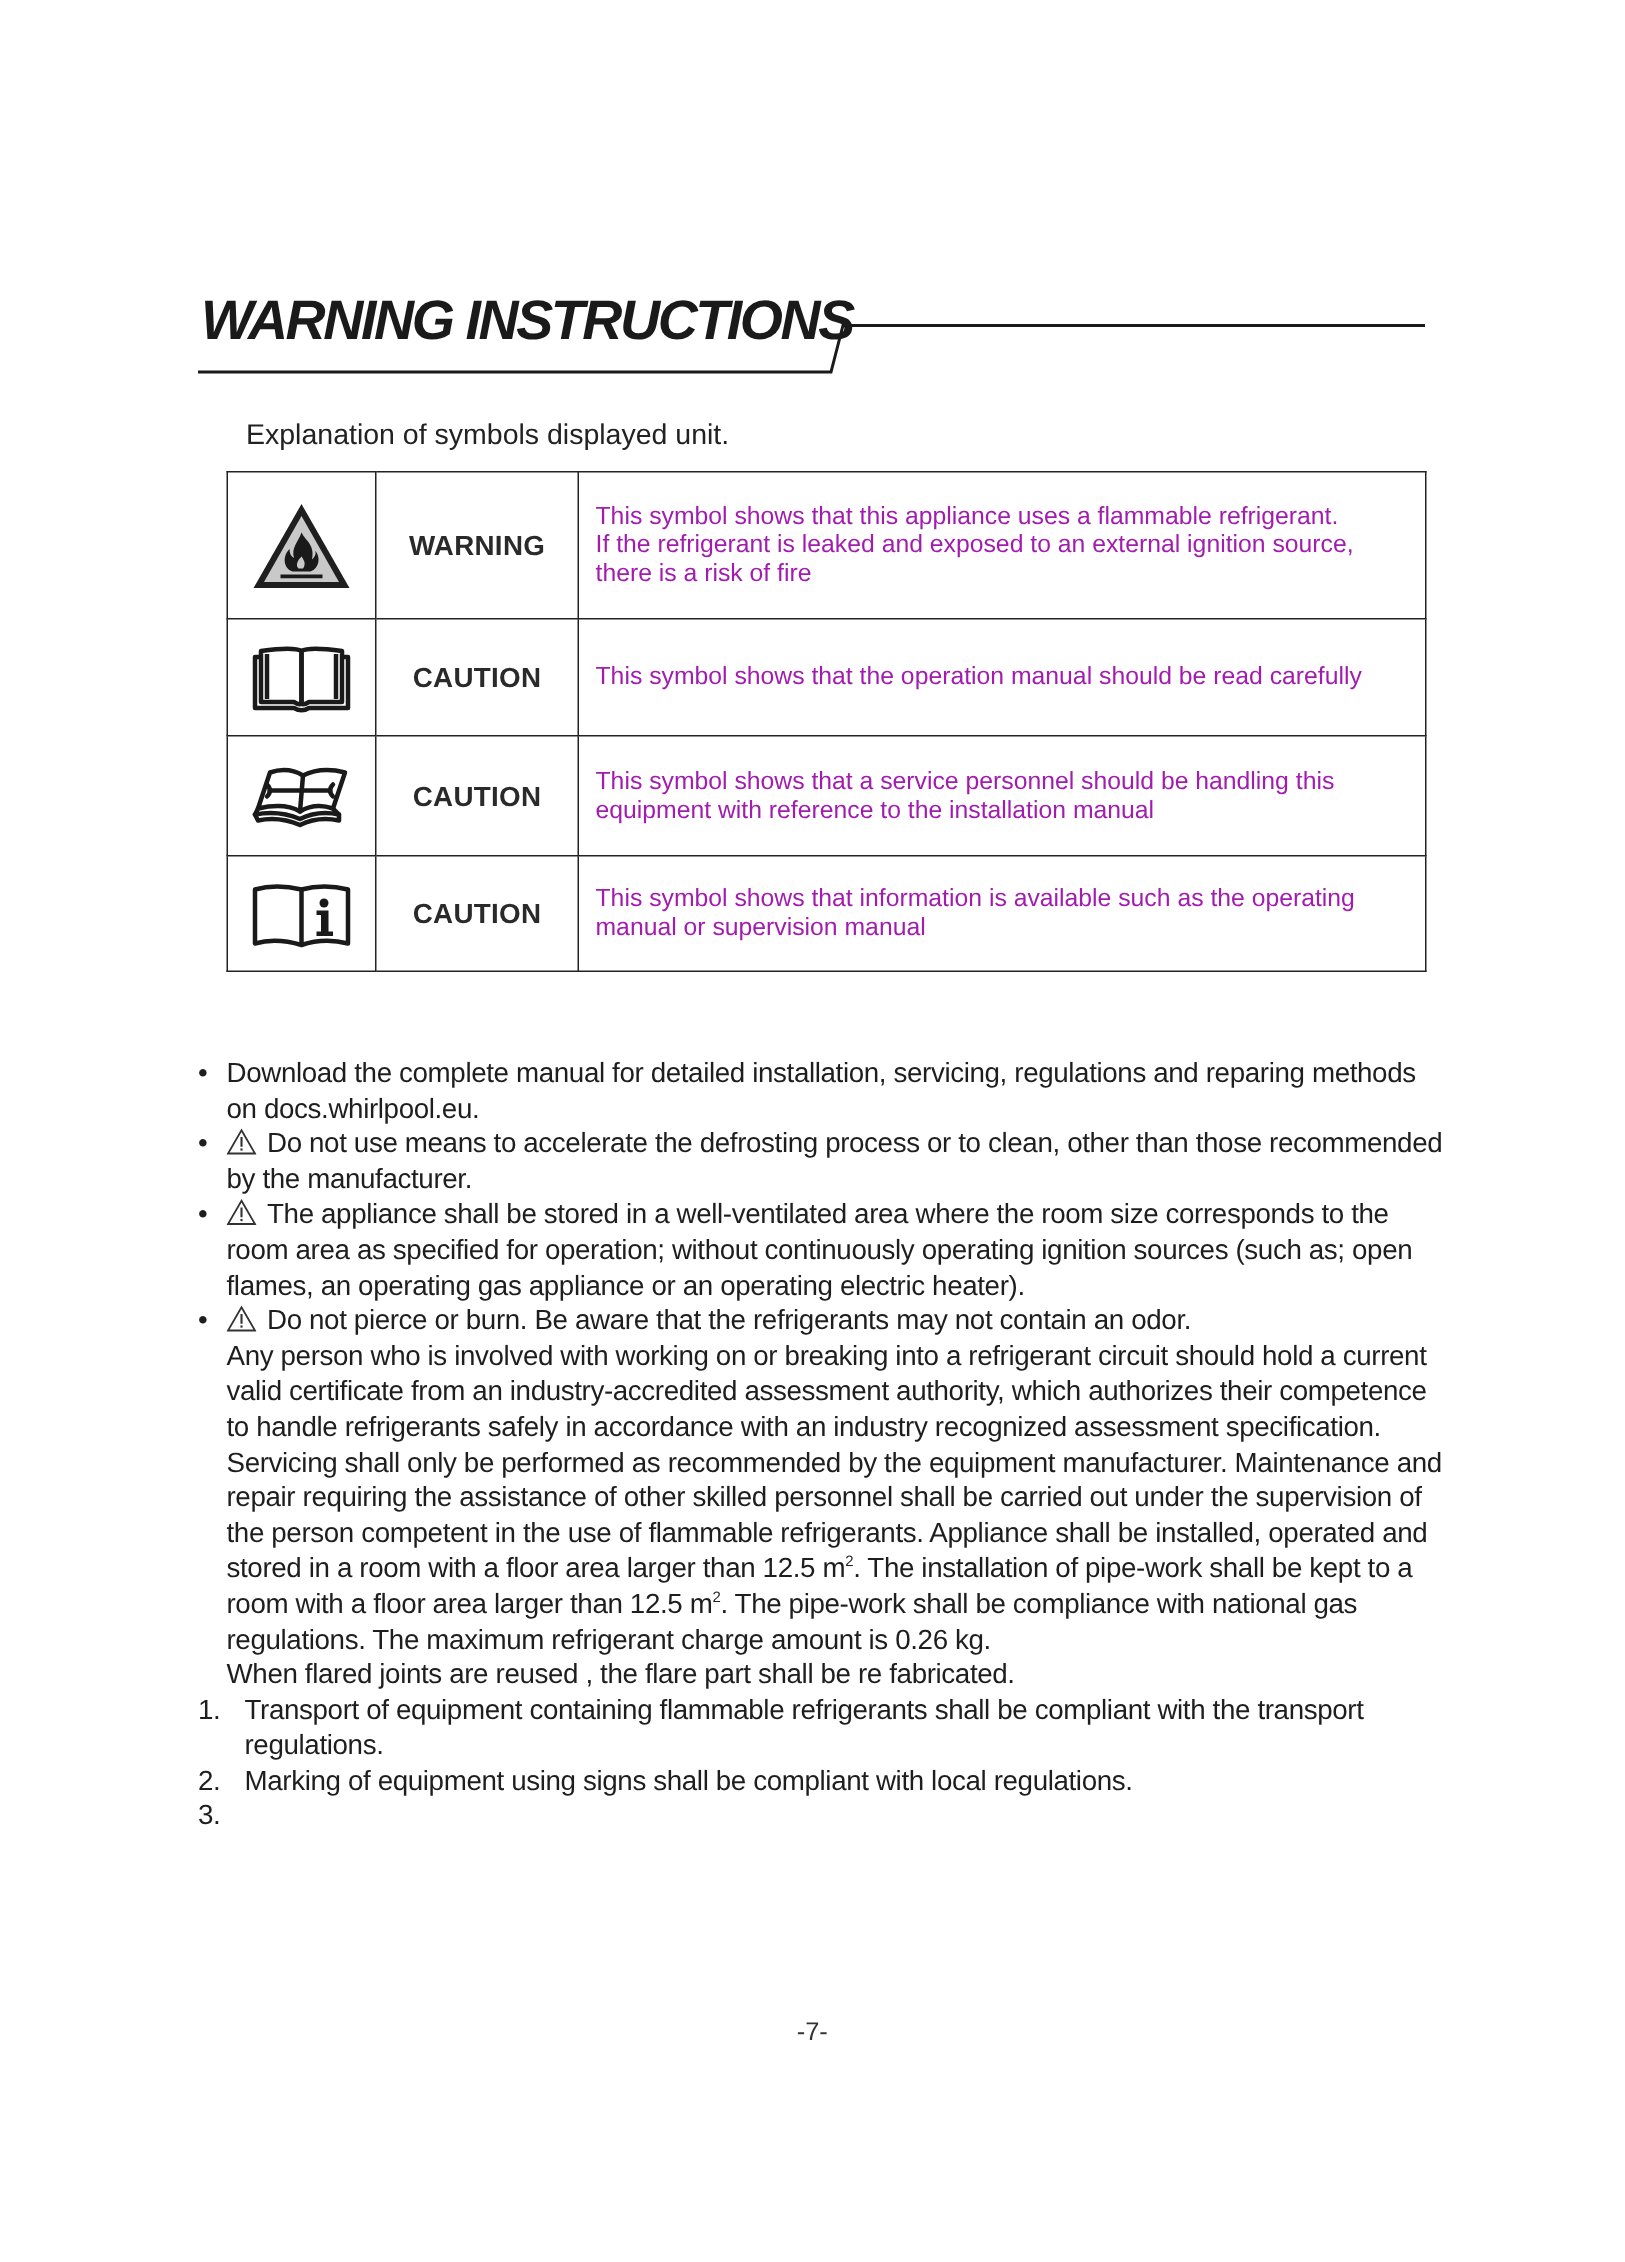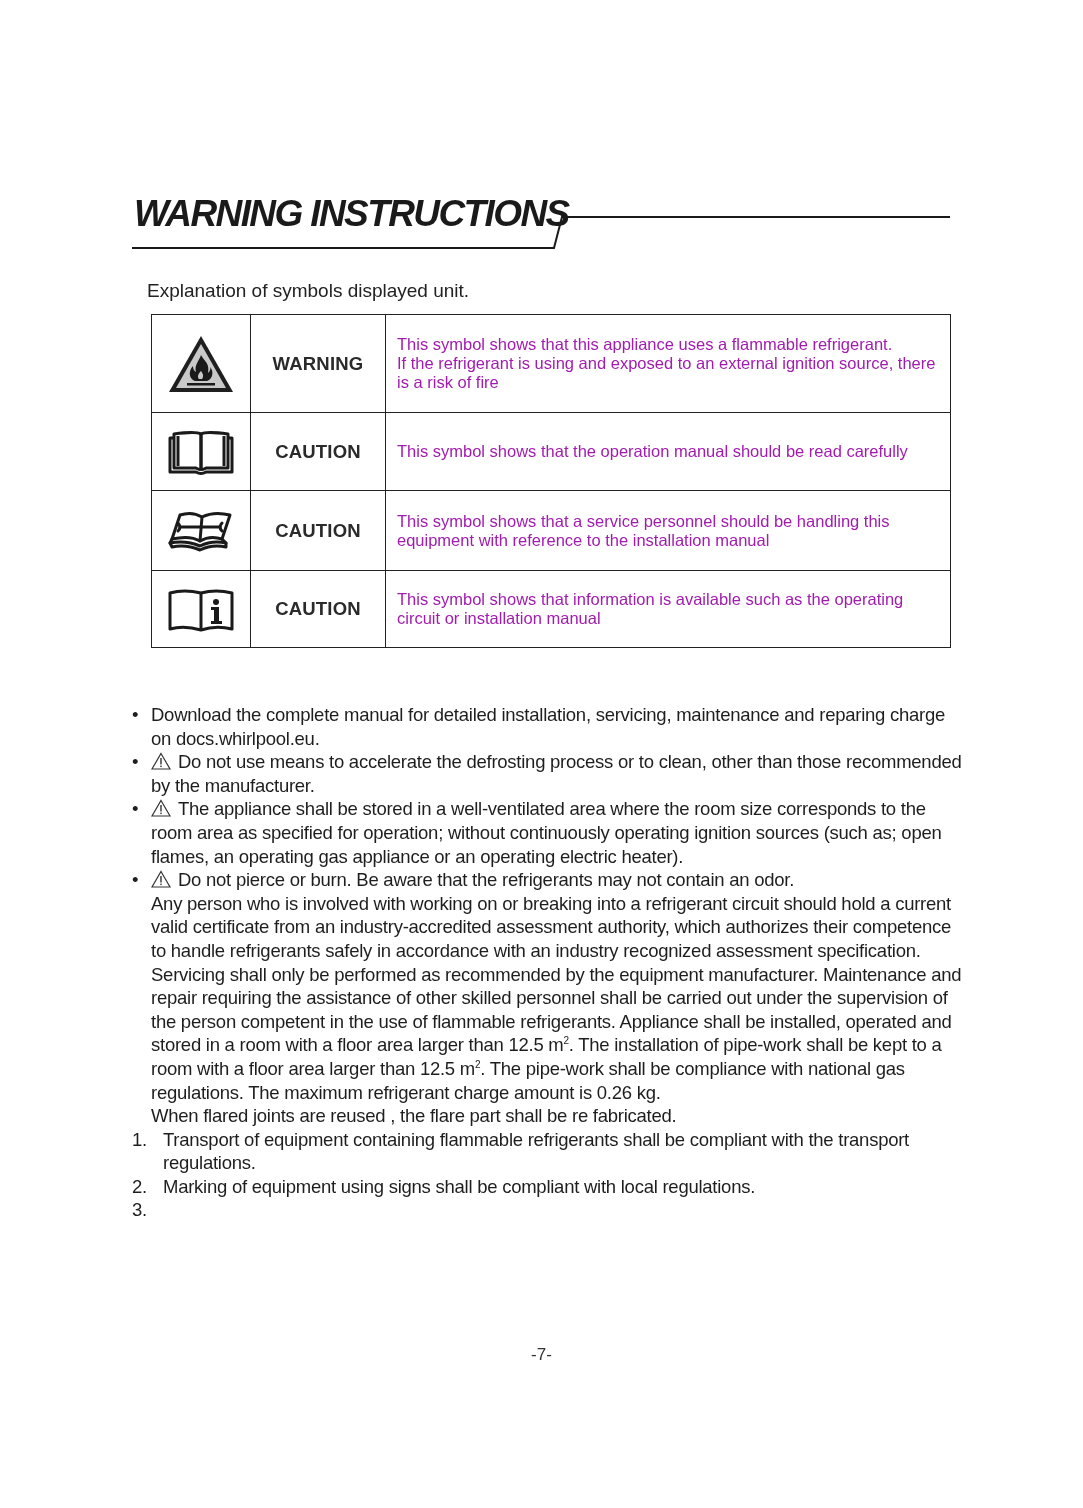--- a/index.html
+++ b/index.html
@@ -8,21 +8,21 @@
       font-family: "Liberation Sans", "DejaVu Sans", sans-serif; color: #1a1a1a;
     }
     .title-wrap { position: absolute; left: 132px; top: 192px; width: 820px; height: 60px; }
     .title {
       position: absolute; left: 2px; top: 0px; margin: 0;
       font-family: "Liberation Sans", sans-serif; font-weight: bold; font-style: italic;
       font-size: 37px; letter-spacing: -1.6px; color: #1a1a1a; line-height: 44px;
     }
     .title-line { position: absolute; left: 0; top: 0; }
     .subtitle {
-      position: absolute; left: 147px; top: 280px; font-size: 19px; color: #222;
+      position: absolute; left: 164px; top: 280px; font-size: 19px; color: #222;
     }
     table.symbols {
       position: absolute; left: 151px; top: 314px; width: 800px;
       border-collapse: collapse; font-size: 16.5px;
     }
     table.symbols td { border: 1.5px solid #222; vertical-align: middle; padding: 0; }
     td.icon-cell { width: 98px; text-align: center; }
     td.label-cell { width: 134px; text-align: center; font-weight: bold; font-size: 18.5px; color: #2a2a2a; letter-spacing: 0.2px; }
     td.desc-cell { padding: 0 10px 0 11px !important; line-height: 19px; color: #a21caf; }
     tr.r0 { height: 98px; } tr.r1 { height: 78px; } tr.r2 { height: 80px; } tr.r3 { height: 77px; }
@@ -64,21 +64,21 @@
         <polygon points="35,3 67,59 3,59" fill="#1f1f1f"></polygon>
         <polygon points="35,11 60,55 10,55" fill="#c9c9c9"></polygon>
         <path d="M35,22 C38,28 44,30 42,40 C44,38 45,36 44,34 C48,38 47,46 41,48 L29,48 C23,46 22,38 27,33 C27,36 28,38 30,39 C28,32 33,28 35,22 Z" fill="#1a1a1a"></path>
         <path d="M35,38 C37,41 38,43 36,46 L33,46 C31,44 32,41 35,38 Z" fill="#c9c9c9"></path>
         <rect x="21" y="50" width="28" height="2.5" fill="#1a1a1a"></rect>
       </svg>
     </td>
     <td class="label-cell">WARNING</td>
     <td class="desc-cell">
       <div>This symbol shows that this appliance uses a flammable refrigerant.</div>
-      <div>If the refrigerant is using and exposed to an external ignition source, there is a risk of fire</div>
+      <div>If the refrigerant is leaked and exposed to an external ignition source, there is a risk of fire</div>
     </td>
   </tr>
   <tr class="r1">
     <td class="icon-cell">
       <svg class="icon-svg" width="70" height="48" viewBox="0 0 70 48">
         <g fill="none" stroke="#1a1a1a" stroke-width="3" stroke-linejoin="round">
           <path d="M8,10 L4,10 L4,44 L30,44 Q35,47 40,44 L66,44 L66,10 L62,10"></path>
           <path d="M8,6 L8,40 L30,40 Q35,43 35,40 L35,6 Q30,3 8,6 Z"></path>
           <path d="M62,6 L62,40 L40,40 Q35,43 35,40 L35,6 Q40,3 62,6 Z"></path>
           <path d="M12,8 L12,38"></path>
@@ -116,32 +116,32 @@
         <g fill="none" stroke="#1a1a1a" stroke-width="3" stroke-linejoin="round">
           <path d="M4,8 Q18,4 35,8 Q50,4 66,8 L66,44 Q50,40 35,45 Q18,40 4,44 Z"></path>
           <path d="M35,8 L35,45"></path>
         </g>
         <circle cx="50" cy="17" r="3" fill="#1a1a1a"></circle>
         <path d="M45,22 L53,22 L53,36 L56,36 L56,39 L45,39 L45,36 L48,36 L48,25 L45,25 Z" fill="#1a1a1a"></path>
       </svg>
     </td>
     <td class="label-cell">CAUTION</td>
     <td class="desc-cell">
-      <div>This symbol shows that information is available such as the operating circuit or installation manual</div>
+      <div>This symbol shows that information is available such as the operating manual or supervision manual</div>
     </td>
   </tr>
 </tbody>
   </table>
 
 <div class="section">
   <div class="body-text">
     <ul class="bullets">
       <li>
         <span class="dot">•</span>
-        <span>Download the complete manual for detailed installation, servicing, maintenance and reparing charge on docs.whirlpool.eu.</span>
+        <span>Download the complete manual for detailed installation, servicing, regulations and reparing methods on docs.whirlpool.eu.</span>
       </li>
       <li>
         <span class="dot">•</span>
         <svg class="warn-ico" width="20" height="18" viewBox="0 0 20 18">
           <polygon points="10,1.5 19,17 1,17" fill="none" stroke="#333" stroke-width="1.2"></polygon>
           <rect x="9.3" y="6" width="1.4" height="6.5" fill="#333"></rect>
           <rect x="9.3" y="13.6" width="1.4" height="1.5" fill="#333"></rect>
         </svg><span>Do not use means to accelerate the defrosting process or to clean, other than those recommended by the manufacturer.</span>
       </li>
       <li>

